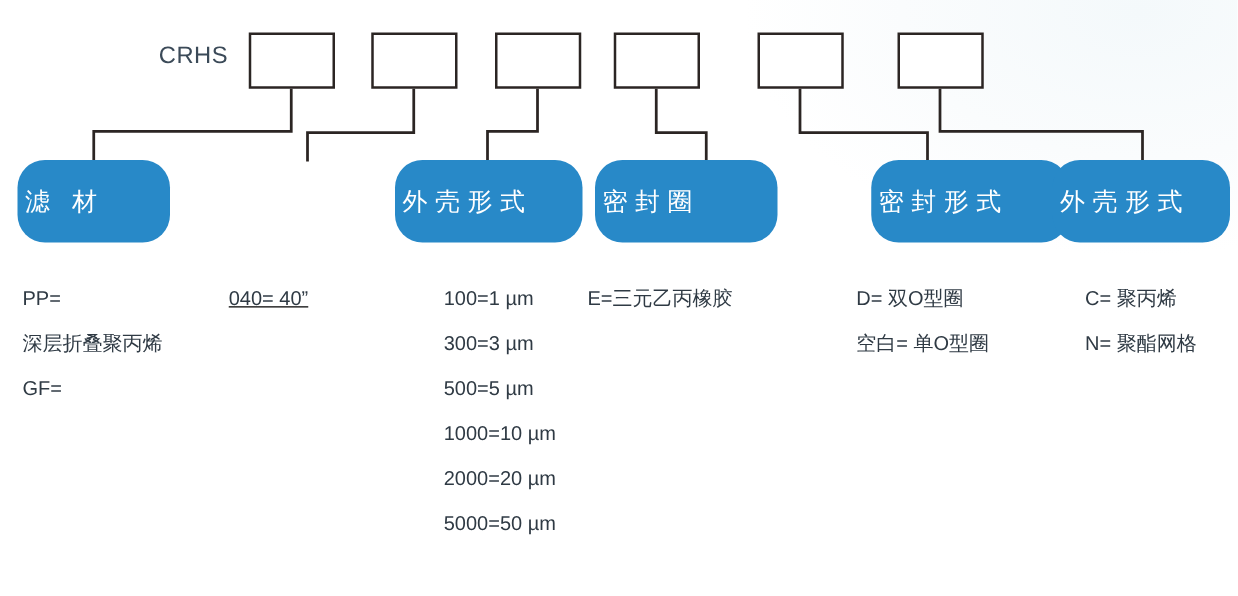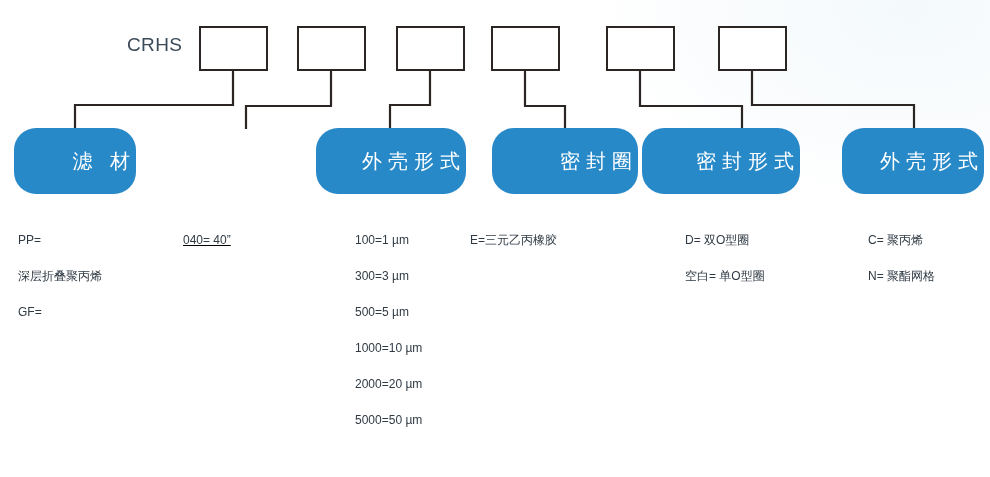--- a/index.html
+++ b/index.html
@@ -52,38 +52,38 @@
   }
 
   
   .category-pill {
     position: absolute;
     box-sizing: border-box;
     background: #2889c8;
     border-radius: 22px;
     display: flex;
     align-items: center;
-    justify-content: flex-end;
+    justify-content: flex-start;
   }
   .category-pill .pill-text {
     color: #ffffff;
     font-size: 20px;
     letter-spacing: 6px;
     text-indent: 6px;
     white-space: nowrap;
     font-weight: 400;
   }
 
   
   .legend-column {
     position: absolute;
     top: 222px;
   }
   .legend-line {
-    font-size: 12px;
+    font-size: 16px;
     line-height: 36px;
     color: #2f3a44;
     white-space: nowrap;
   }
 </style>
 </head>
 <body>
 
 <div id="diagram-root">
 
@@ -112,24 +112,24 @@
   <div class="code-box" style="left:491px; top:26px; width:69px; height:45px;"></div>
   <div class="code-box" style="left:606px; top:26px; width:69px; height:45px;"></div>
   <div class="code-box" style="left:718px; top:26px; width:69px; height:45px;"></div>
 
   <div class="category-pill" style="left:14px; top:128px; width:122px; height:66px;">
     <span class="pill-text">滤 材</span>
   </div>
   <div class="category-pill" style="left:316px; top:128px; width:150px; height:66px;">
     <span class="pill-text">外壳形式</span>
   </div>
-  <div class="category-pill" style="left:492px; top:128px; width:146px; height:66px;">
+  <div class="category-pill" style="left:476px; top:128px; width:146px; height:66px;">
     <span class="pill-text">密封圈</span>
   </div>
-  <div class="category-pill" style="left:642px; top:128px; width:158px; height:66px;padding-left:29px;">
+  <div class="category-pill" style="left:697px; top:128px; width:158px; height:66px;">
     <span class="pill-text">密封形式</span>
   </div>
   <div class="category-pill" style="left:842px; top:128px; width:142px; height:66px;">
     <span class="pill-text">外壳形式</span>
   </div>
 
   <div class="legend-column" style="left:18px;">
     <div class="legend-line">PP=</div>
     <div class="legend-line">深层折叠聚丙烯</div>
     <div class="legend-line">GF=</div>

